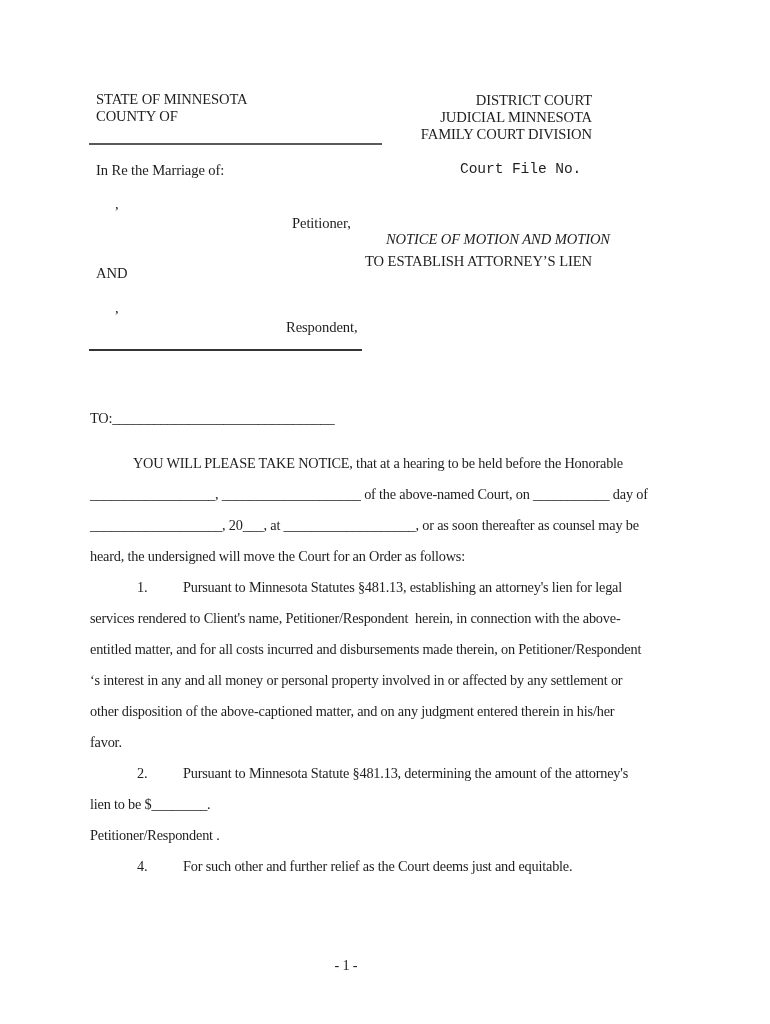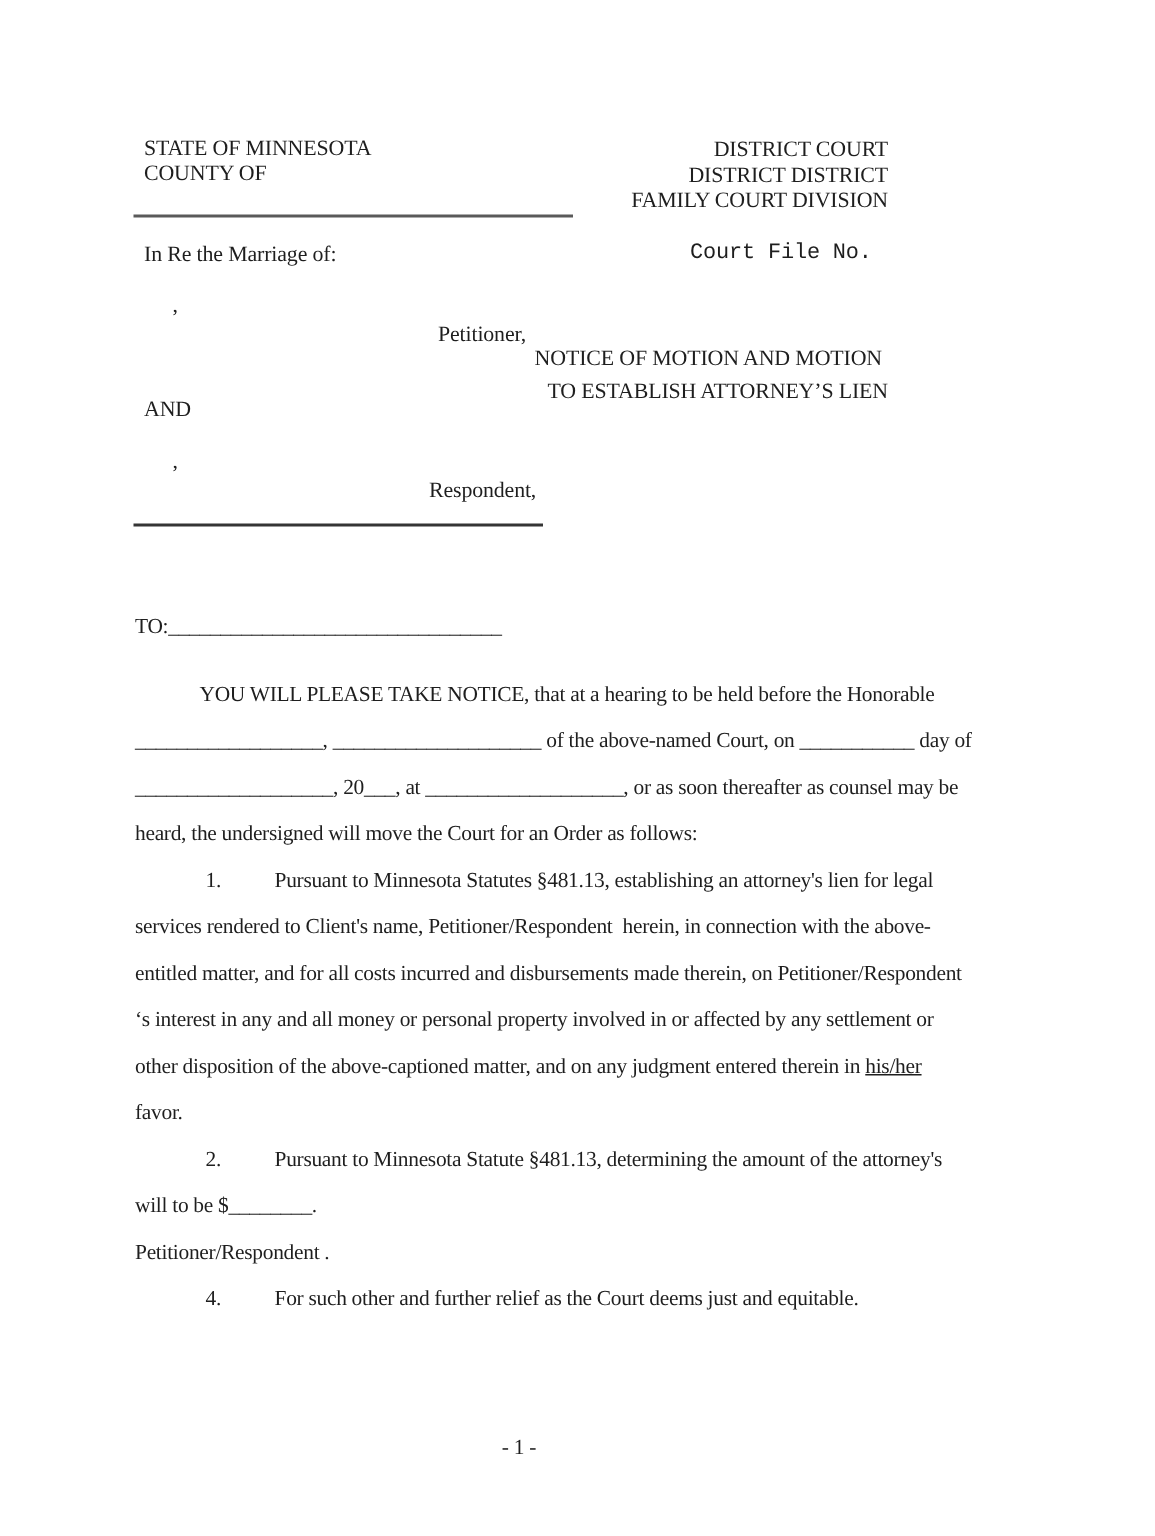--- a/index.html
+++ b/index.html
@@ -12,44 +12,44 @@
   .abs { position:absolute; white-space:pre; }
   .r { text-align:center; }
   .rule { position:absolute; height:2px; background:#4a4a4a; }
   .cap { font-size:14.6px; letter-spacing:-0.1px; }
   
   .body-block { position:absolute; top:448px; left:90px; width:640px; }
   .ln { height:31px; line-height:31px; white-space:pre; }
   .firstline { padding-left:43px; }
   .numline { padding-left:47px; }
   .numcell { display:inline-block; width:46px; }
-  .ul { text-decoration:underline; }
+  .ul { }
   .footer { position:absolute; left:0; right:0; text-align:center; }
 </style>
 </head>
 <body>
 
 <div class="page">
 
   <div class="abs cap" style="top:91px; left:96px;">STATE OF MINNESOTA</div>
   <div class="abs cap" style="top:108px; left:96px;">COUNTY OF</div>
 
   <div class="abs cap r" style="top:92px; right:100px;">DISTRICT COURT</div>
-  <div class="abs cap r" style="top:109px; right:100px;">DISTRICT DISTRICT</div>
+  <div class="abs cap r" style="top:109px; right:100px;">JUDICIAL MINNESOTA</div>
   <div class="abs cap r" style="top:126px; right:100px;">FAMILY COURT DIVISION</div>
 
   <div class="rule" style="top:143px; left:89px; width:293px; background:#5a5a5a;"></div>
 
   <div class="abs cap" style="top:162px; left:96px;">In Re the Marriage of:</div>
   <div class="abs cap" style="top:161px; left:460px;font-family:Liberation Mono, monospace;">Court File No.</div>
 
   <div class="abs cap" style="top:196px; left:115px;">,</div>
   <div class="abs cap" style="top:215px; left:292px;">Petitioner,</div>
 
-  <div class="abs cap r" style="top:231px; right:104px;">NOTICE OF MOTION AND MOTION</div>
+  <div class="abs cap r" style="top:231px; right:82px;font-style:italic;">NOTICE OF MOTION AND MOTION</div>
   <div class="abs cap r" style="top:253px; right:100px;">TO ESTABLISH ATTORNEY’S LIEN</div>
 
   <div class="abs cap" style="top:265px; left:96px;">AND</div>
 
   <div class="abs cap" style="top:300px; left:115px;">,</div>
   <div class="abs cap" style="top:319px; left:286px;">Respondent,</div>
 
   <div class="rule" style="top:349px; left:89px; width:273px; background:#353535;"></div>
 
   <div class="abs" style="top:410px; left:90px;">TO:________________________________</div>
@@ -61,21 +61,21 @@
     <div class="ln">heard, the undersigned will move the Court for an Order as follows:</div>
 
     <div class="ln numline"><span class="numcell">1.</span><span>Pursuant to Minnesota Statutes §481.13, establishing an attorney's lien for legal</span></div>
     <div class="ln">services rendered to Client's name, Petitioner/Respondent  herein, in connection with the above-</div>
     <div class="ln">entitled matter, and for all costs incurred and disbursements made therein, on Petitioner/Respondent</div>
     <div class="ln">‘s interest in any and all money or personal property involved in or affected by any settlement or</div>
     <div class="ln"><span>other disposition of the above-captioned matter, and on any judgment entered therein in </span><span class="ul">his/her</span></div>
     <div class="ln">favor.</div>
 
     <div class="ln numline"><span class="numcell">2.</span><span>Pursuant to Minnesota Statute §481.13, determining the amount of the attorney's</span></div>
-    <div class="ln">will to be $________.</div>
+    <div class="ln">lien to be $________.</div>
 
     <div class="ln">Petitioner/Respondent .</div>
 
     <div class="ln numline"><span class="numcell">4.</span><span>For such other and further relief as the Court deems just and equitable.</span></div>
   </div>
 
   <div class="footer" style="top:957px;">- 1 -</div>
 
 </div>
 

